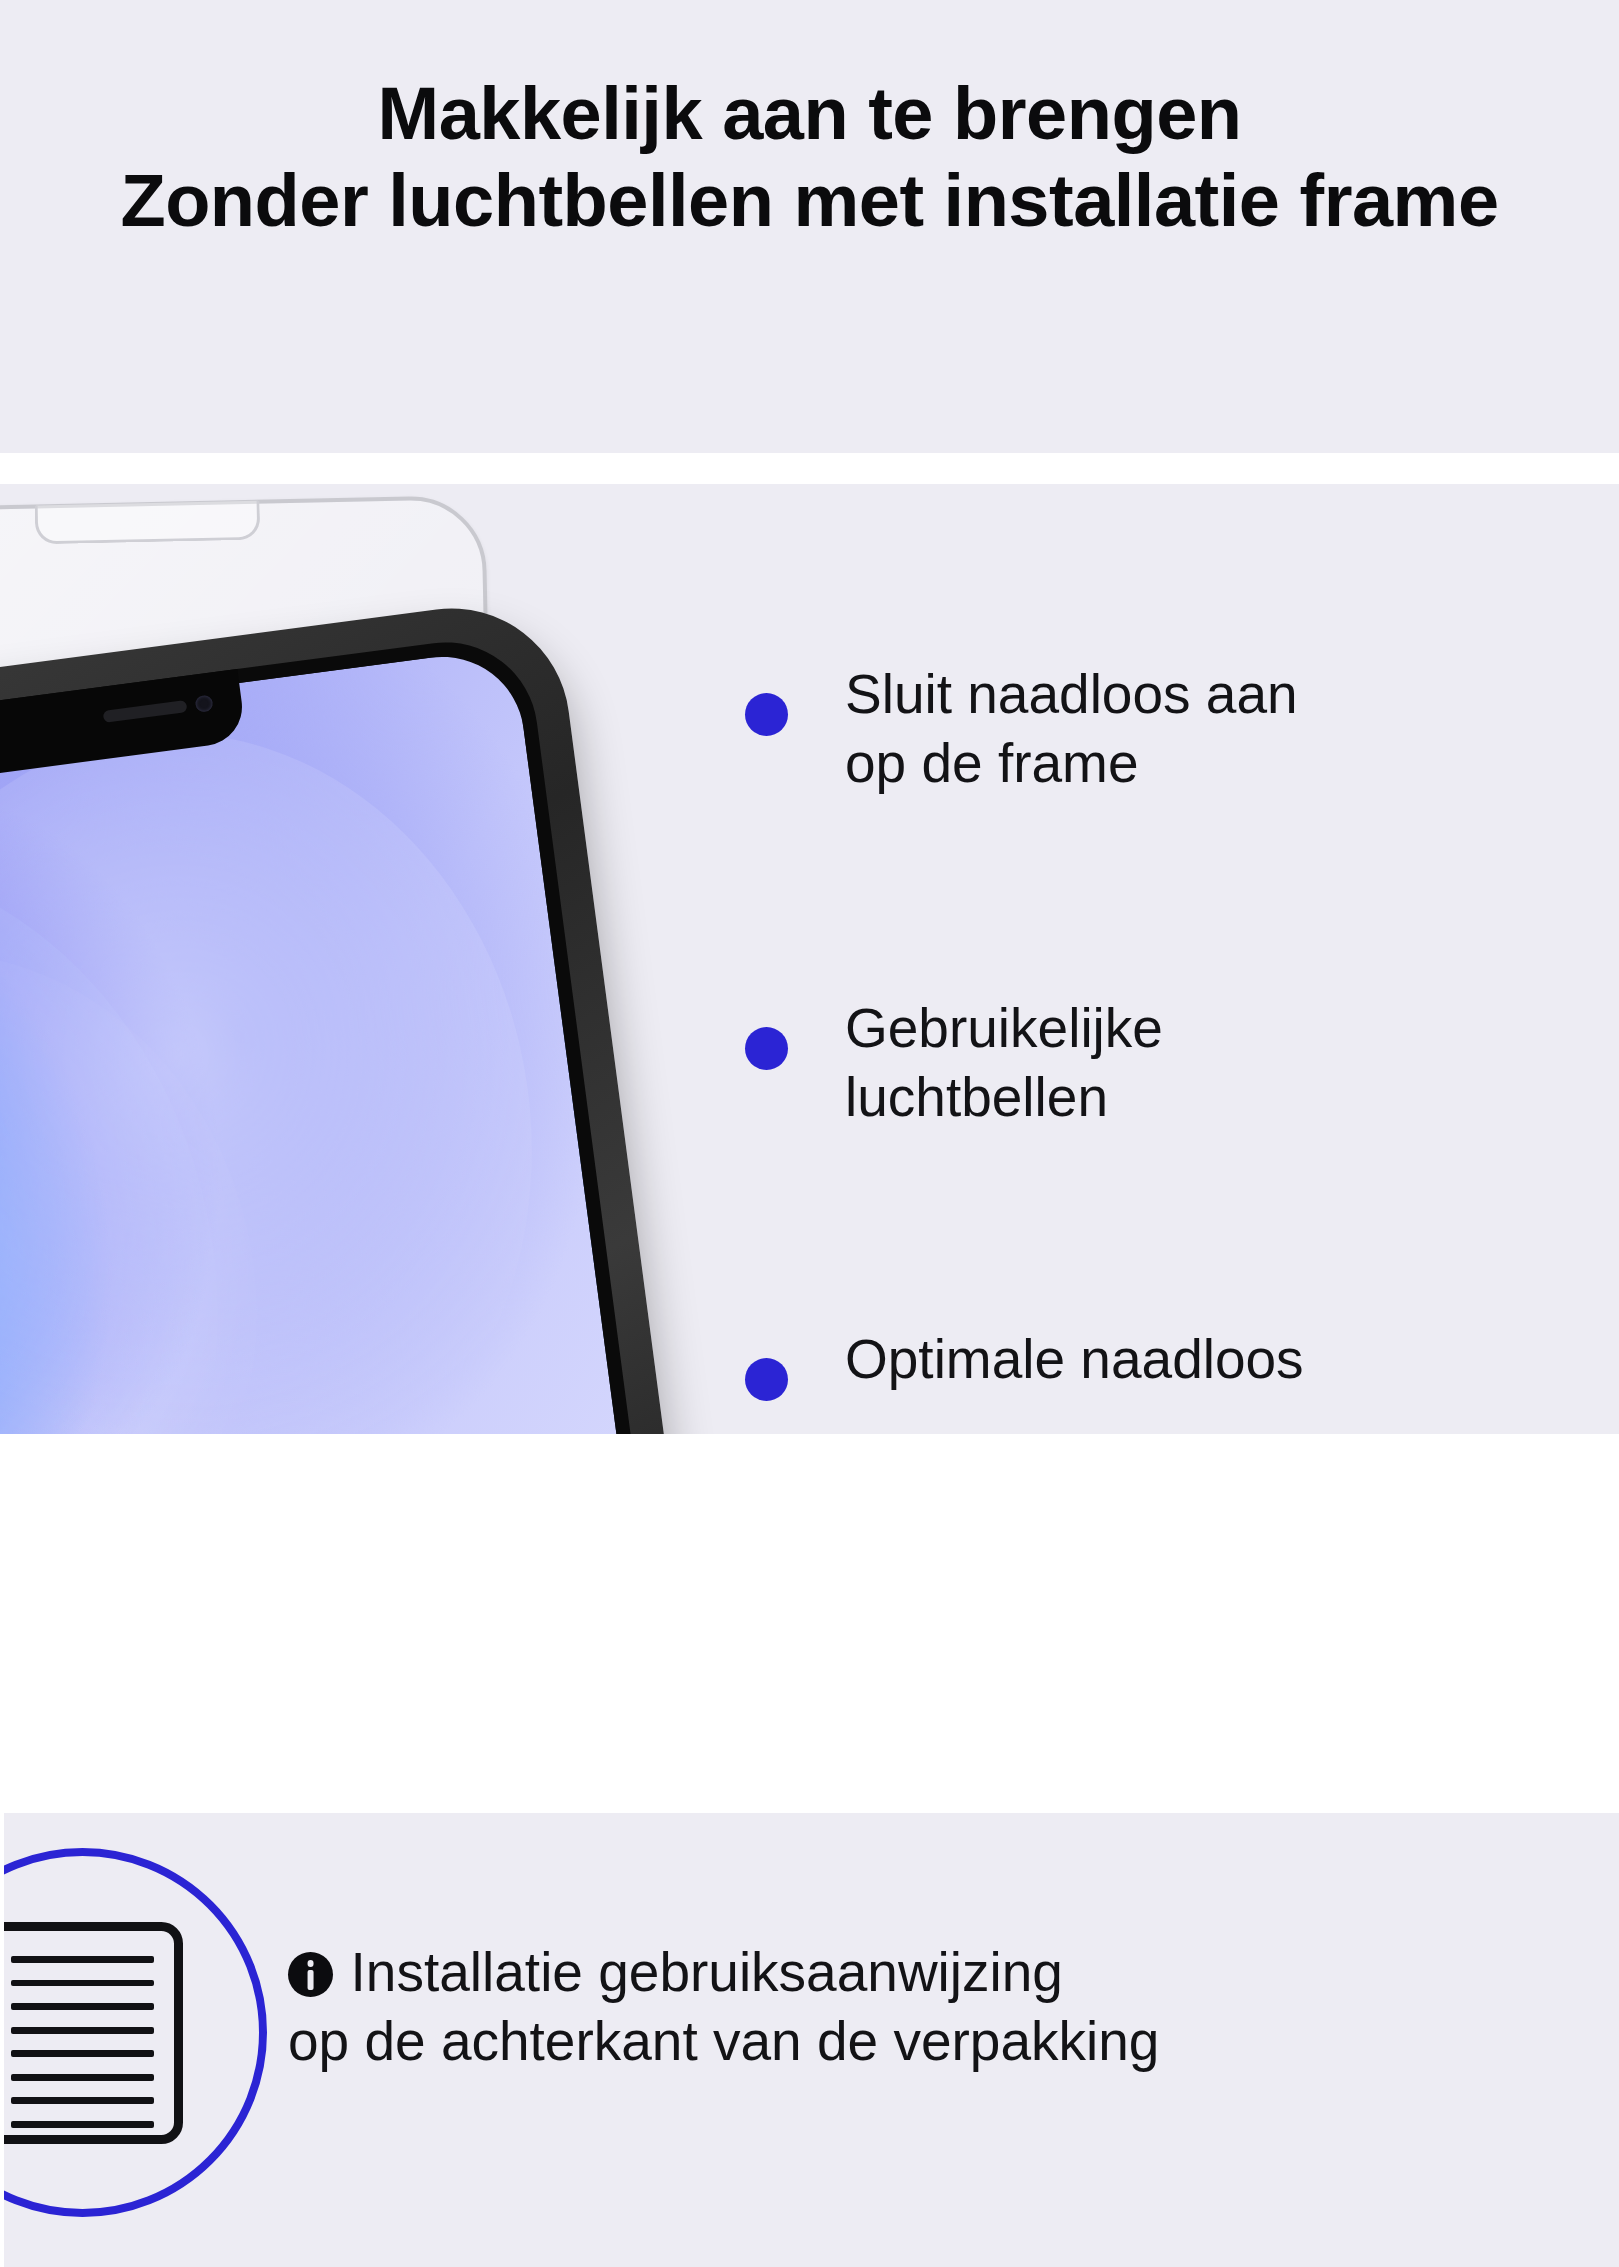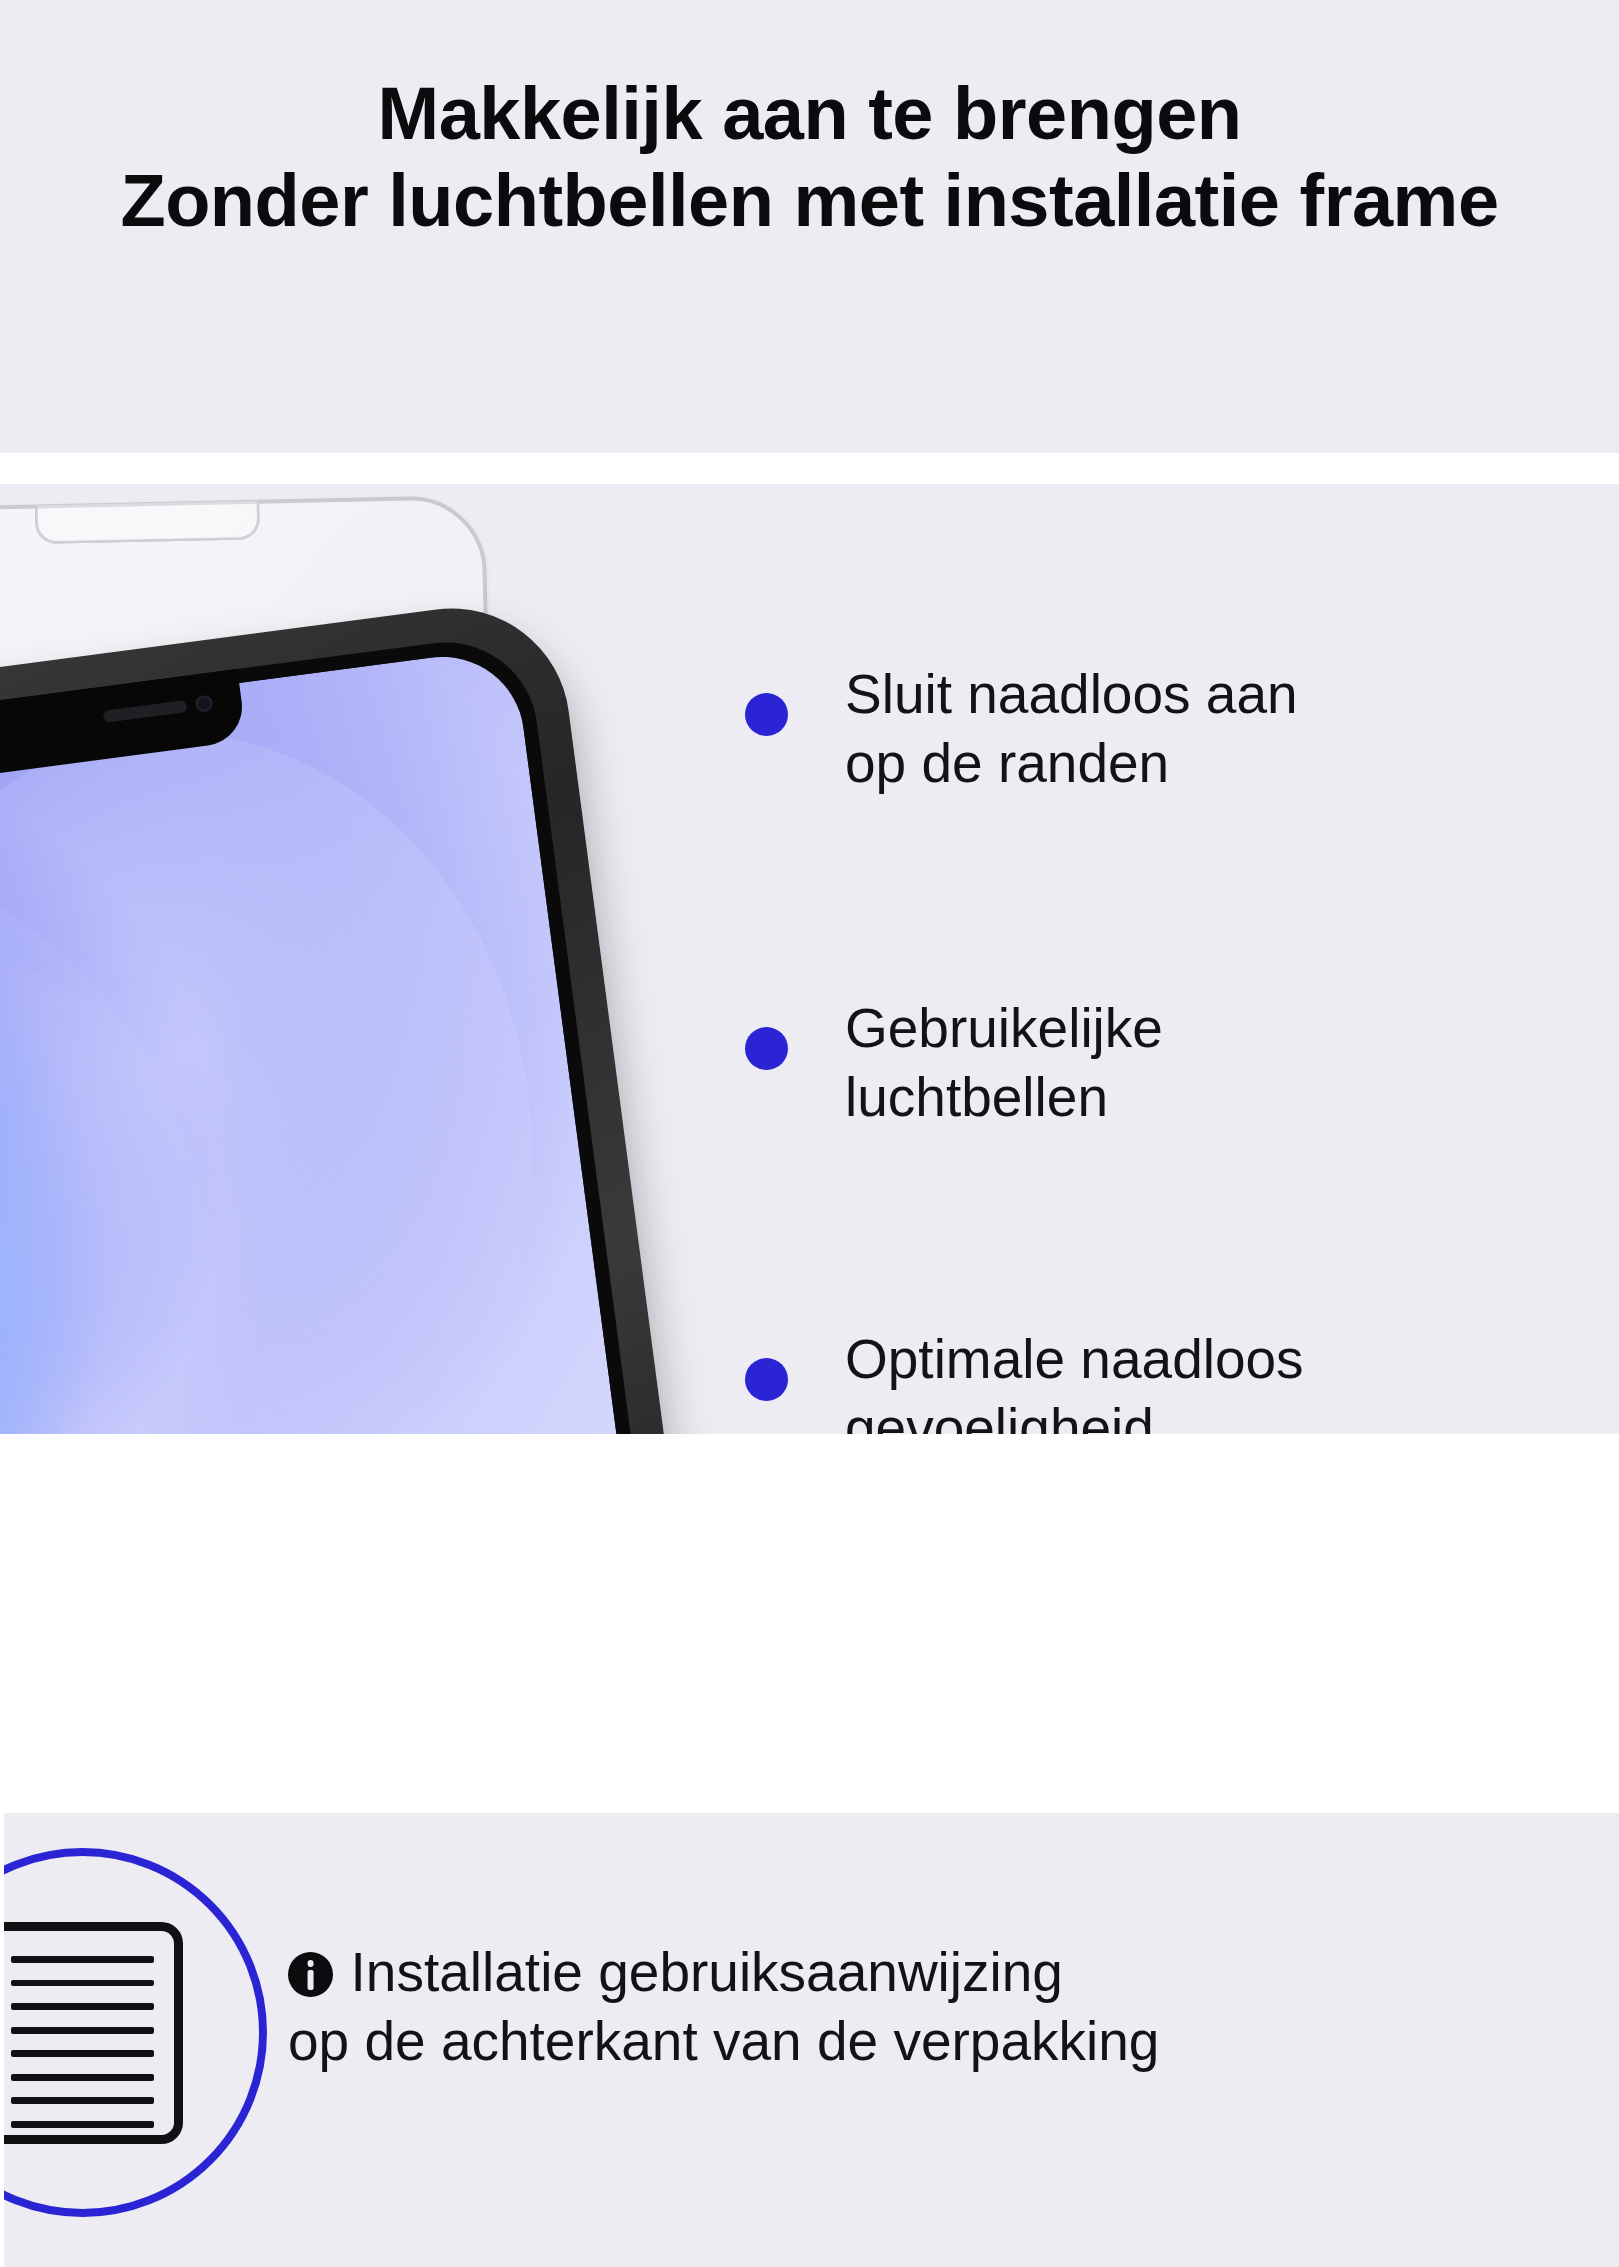--- a/index.html
+++ b/index.html
@@ -306,37 +306,36 @@
       </div>
 
     </div>
 
     <div class="bullets">
 
       <div class="bullet bullet-1">
         <span class="dot"></span>
         <span class="bullet-text">
           <span class="ln">Sluit naadloos aan</span>
-          <span class="ln">op de randen</span>
+          <span class="ln">op de frame</span>
         </span>
       </div>
 
       <div class="bullet bullet-2">
         <span class="dot"></span>
         <span class="bullet-text">
           <span class="ln">Gebruikelijke</span>
           <span class="ln">luchtbellen</span>
         </span>
       </div>
 
       <div class="bullet bullet-3">
         <span class="dot"></span>
         <span class="bullet-text">
           <span class="ln">Optimale naadloos</span>
-          <span class="ln">gevoeligheid</span>
         </span>
       </div>
 
     </div>
   </section>
 
   <div class="divider divider-bottom"></div>
 
   <section class="band-footer">
 

